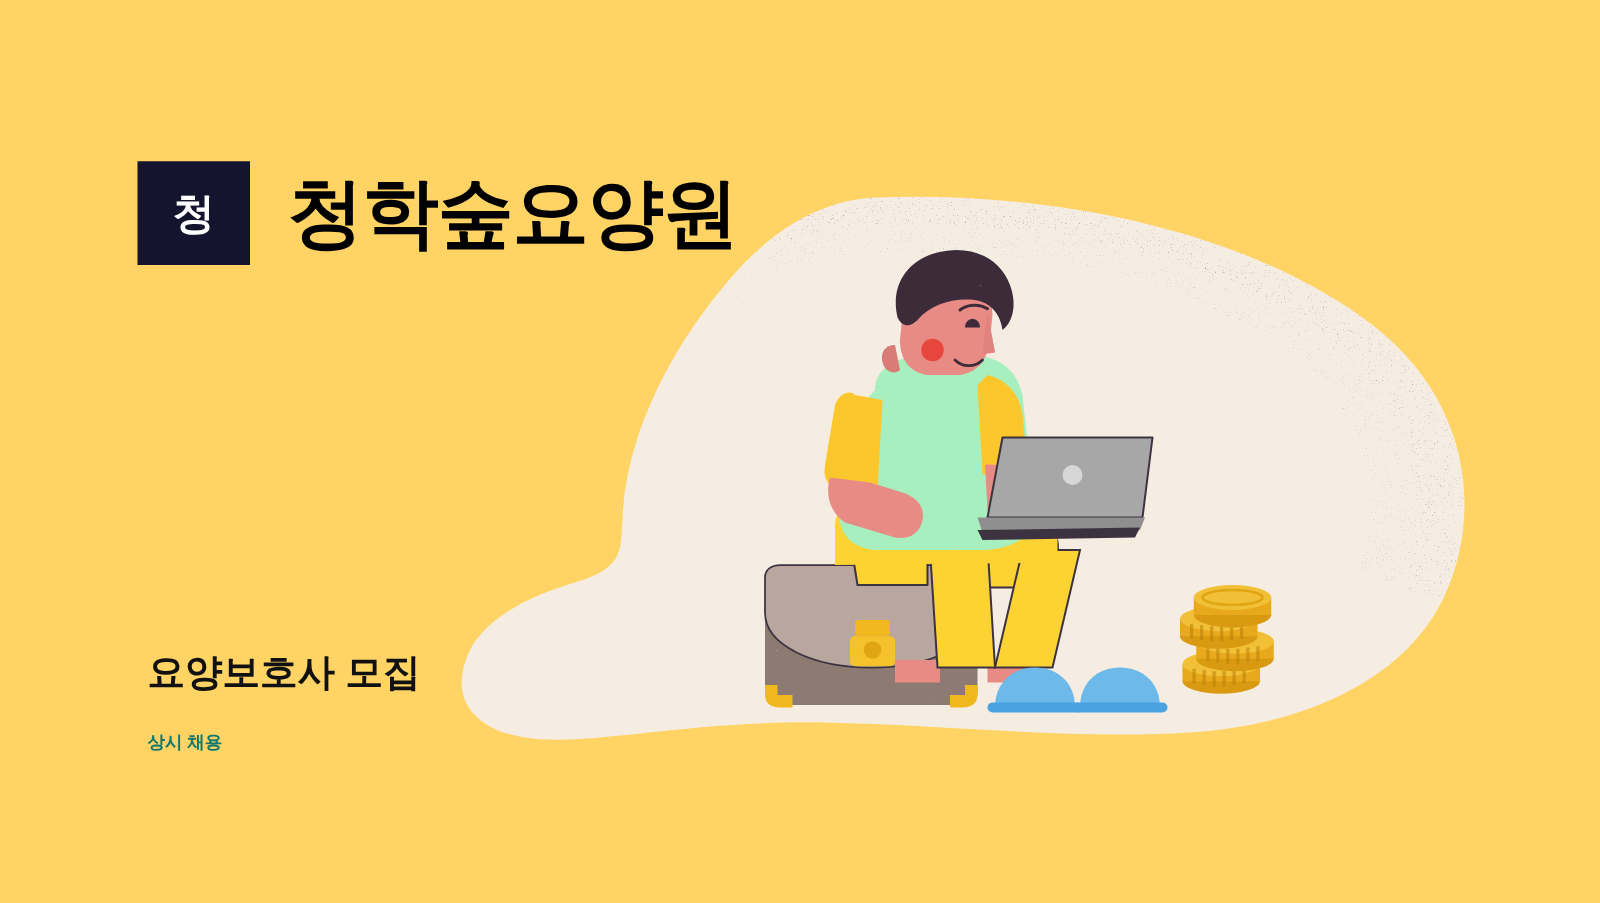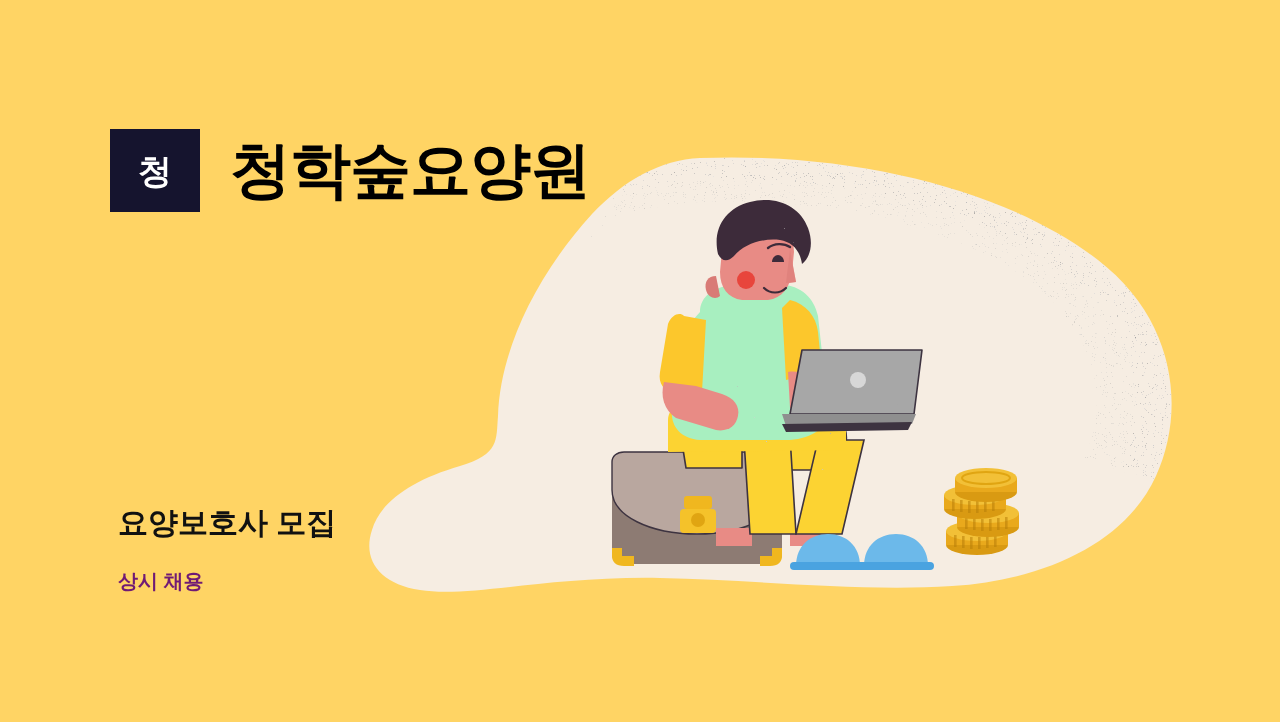--- a/index.html
+++ b/index.html
@@ -68,26 +68,26 @@
     position: absolute;
     left: 118px;
     top: 505px;
     z-index: 6;
   }
   .job-title {
     color: #111111;
     font-size: 30px;
     font-weight: 700;
     line-height: 1.2;
-    margin: 0 0 28px 0;
+    margin: 16px 0 28px 0;
     white-space: nowrap;
   }
   .job-subtitle {
-    color: #701a75;
-    font-size: 20px;
+    color: #0f766e;
+    font-size: 14px;
     font-weight: 700;
     line-height: 1.2;
     margin: 0;
     white-space: nowrap;
   }
 
   
   .illustration {
     position: absolute;
     left: 0;

